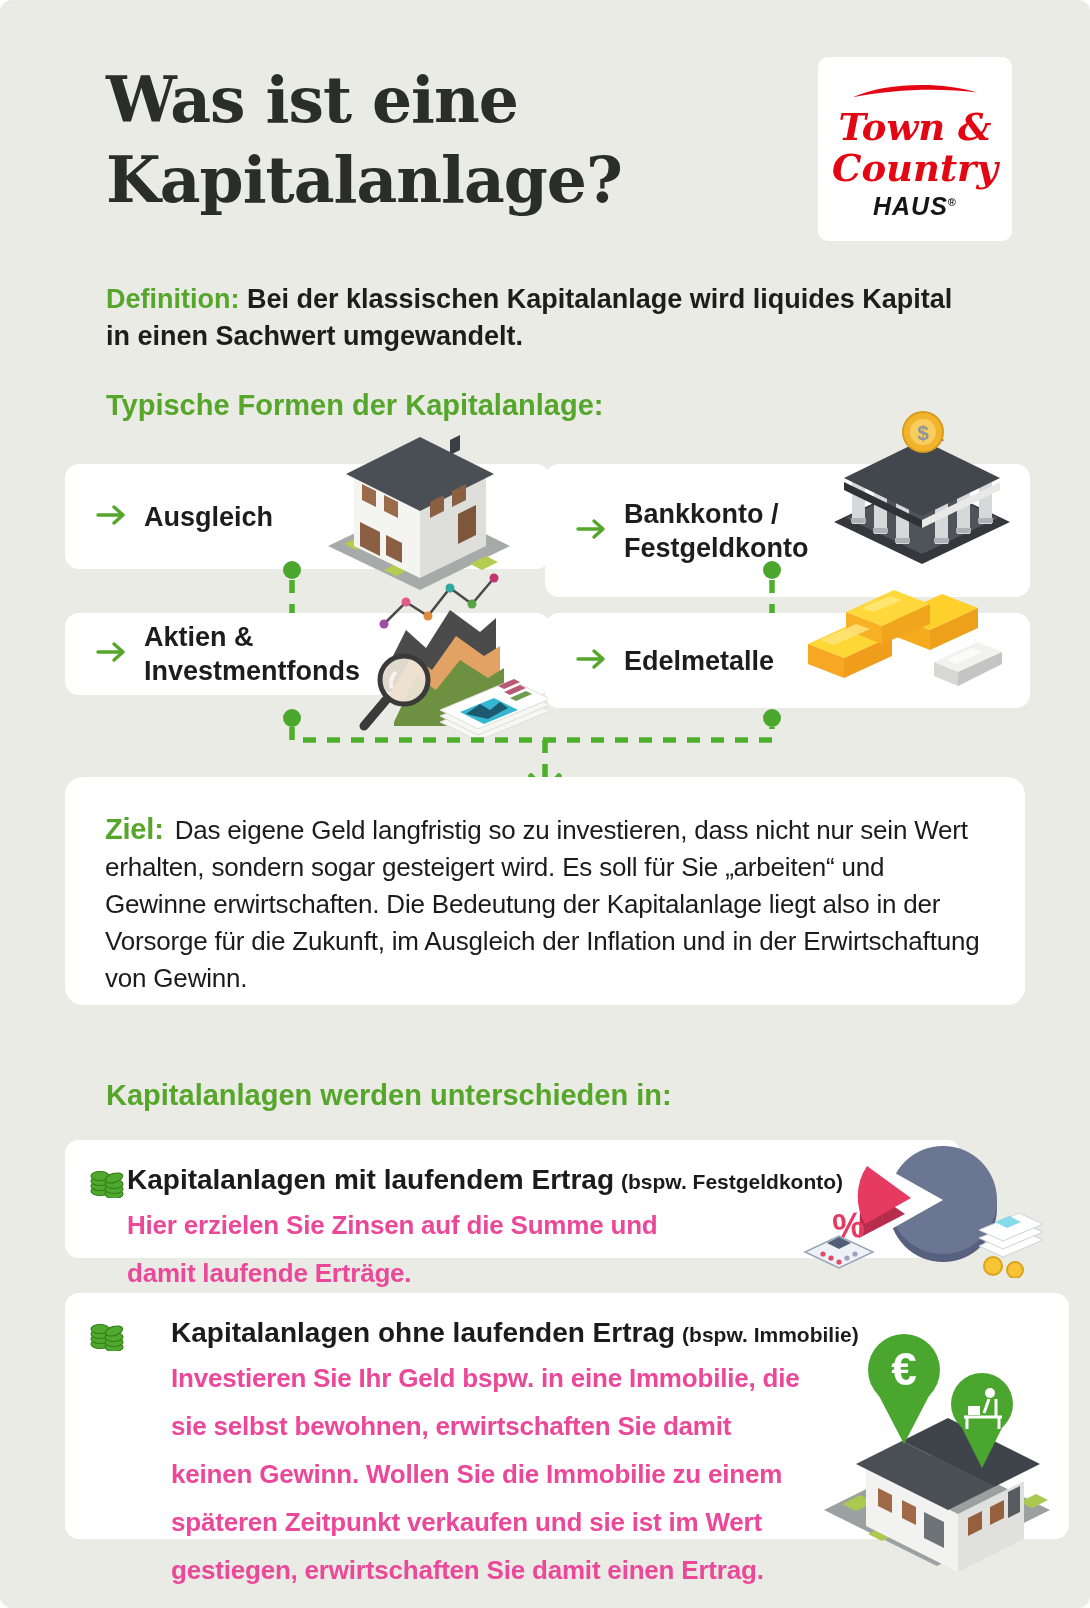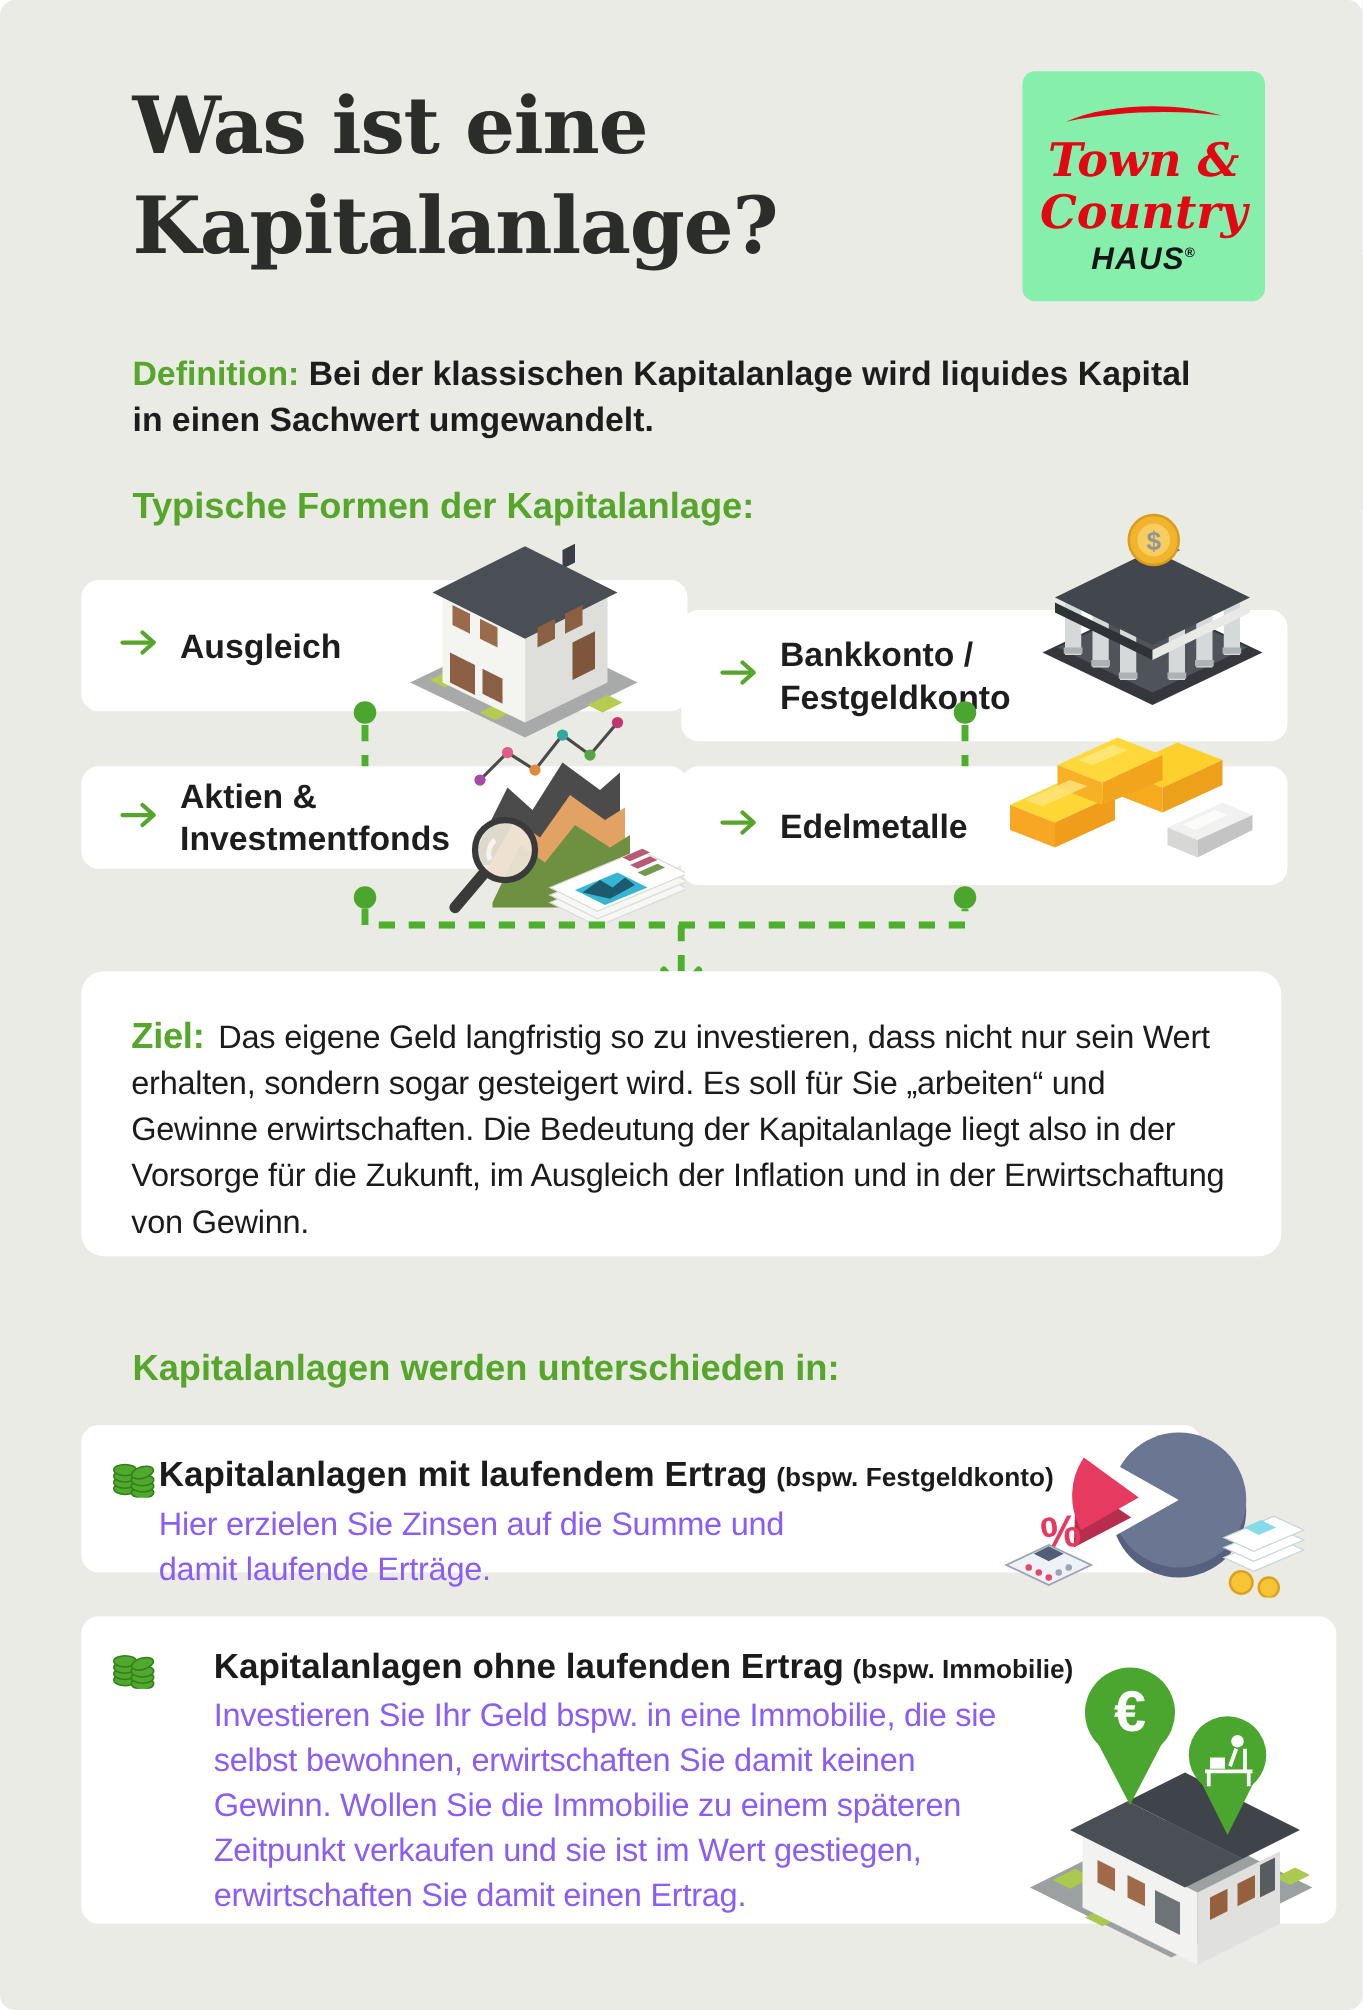--- a/index.html
+++ b/index.html
@@ -11,21 +11,21 @@
     border-radius:12px;
   }
   .abs{position:absolute;}
   .title{
     left:106px;top:60px;width:720px;
     font-family:"DejaVu Serif","Liberation Serif",serif;
     font-weight:bold;font-size:63px;line-height:80px;color:#2b2d2a;
     letter-spacing:-1px;
   }
   .logo-card{
-    left:818px;top:57px;width:194px;height:184px;background:#86efac;border-radius:10px;
+    left:818px;top:57px;width:194px;height:184px;background:#ffffff;border-radius:10px;
     text-align:center;
   }
   .logo-line{font-family:"DejaVu Serif","Liberation Serif",serif;font-style:italic;font-weight:bold;color:#e30613;line-height:1;}
   .logo-town{font-size:37px;margin-top:6px;}
   .logo-country{font-size:37px;margin-top:4px;}
   .logo-haus{font-family:"Liberation Sans",sans-serif;font-style:italic;font-weight:bold;font-size:25px;color:#161616;margin-top:5px;letter-spacing:1px;}
   .logo-reg{font-size:11px;vertical-align:super;color:#161616;font-style:normal;}
   .definition{
     left:106px;top:281px;width:860px;
     font-size:27px;font-weight:bold;line-height:37px;color:#1d1d1d;
@@ -41,21 +41,21 @@
   .ziel-box{left:65px;top:777px;width:960px;height:228px;border-radius:18px;}
   .ziel-text{
     position:absolute;left:40px;top:34px;width:885px;
     font-size:26px;line-height:37px;color:#1b1b1b;letter-spacing:-0.2px;
   }
   .ziel-label{color:#55a62a;font-size:29px;font-weight:bold;padding-right:4px;}
   .type-card .coins{position:absolute;left:24px;top:26px;}
   .type-text{margin:24px 0 0 62px;}
   .type-title{font-size:28px;font-weight:bold;color:#1b1b1b;}
   .type-suffix{font-size:21px;font-weight:bold;color:#1b1b1b;margin-left:7px;}
-  .type-desc{font-size:26px;line-height:36px;color:#8b5cf6;margin-top:5px;letter-spacing:-0.2px;}
+  .type-desc{font-size:26px;line-height:48px;color:#ec4899;margin-top:5px;letter-spacing:-0.2px;font-weight:bold;}
   .illu{position:absolute;pointer-events:none;}
   .connectors{position:absolute;left:0;top:0;pointer-events:none;}
 </style>
 </head>
 <body>
 
 <div class="page">
 
   <div class="abs title">
     <div>Was ist eine</div>
@@ -85,21 +85,21 @@
       <svg width="34" height="24" viewBox="0 0 34 24">
           <g stroke="#55a62a" stroke-width="3.4" fill="none" stroke-linecap="round" stroke-linejoin="round">
             <line x1="3" y1="12" x2="27" y2="12"></line>
             <polyline points="19,4 28,12 19,20"></polyline>
           </g>
         </svg>
     </span>
     <span class="form-label">Ausgleich</span>
   </div>
 
-  <div class="card form-card" style="left:545px;top:464px;width:455px;height:105px;margin-top:24px;">
+  <div class="card form-card" style="left:545px;top:464px;width:455px;height:133px;">
     <span class="arrow-icon">
       <svg width="34" height="24" viewBox="0 0 34 24">
           <g stroke="#55a62a" stroke-width="3.4" fill="none" stroke-linecap="round" stroke-linejoin="round">
             <line x1="3" y1="12" x2="27" y2="12"></line>
             <polyline points="19,4 28,12 19,20"></polyline>
           </g>
         </svg>
     </span>
     <span class="form-label" style="width:245px;">Bankkonto / Festgeldkonto</span>
   </div>

